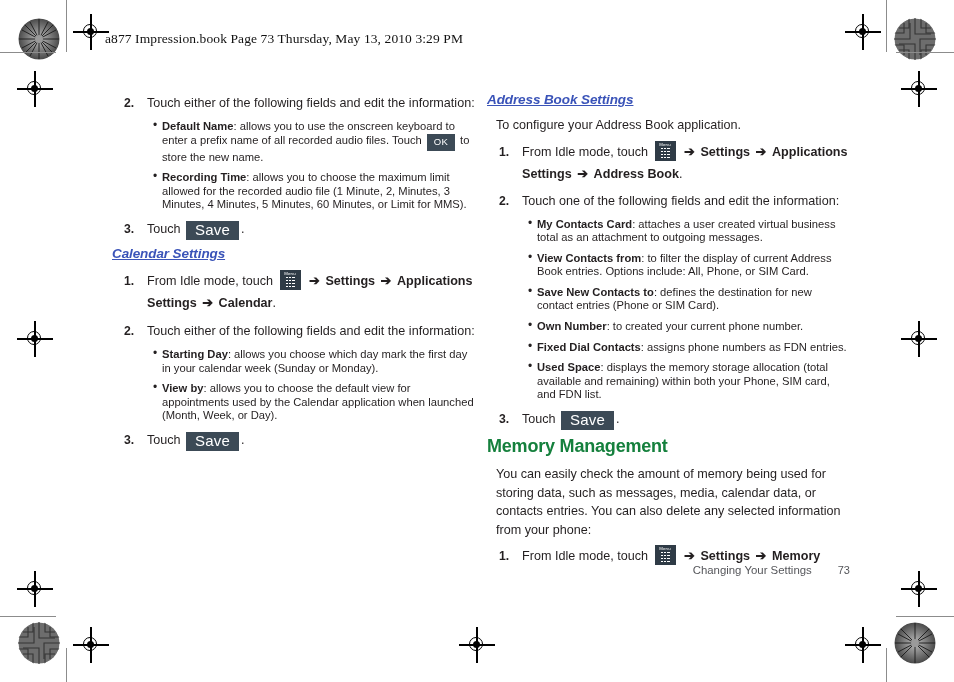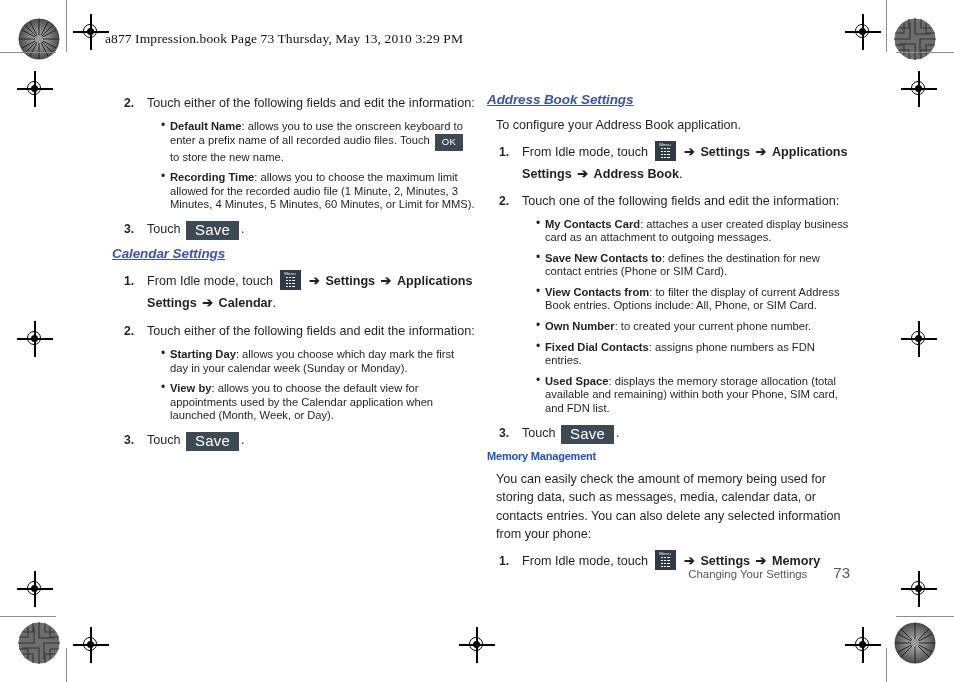--- a/index.html
+++ b/index.html
@@ -91,23 +91,23 @@
     margin: 0 0 9px 0;
     font-size: 13.5px;
     font-style: italic;
     font-weight: bold;
     color: #3a53b8;
     letter-spacing: -0.1px;
     text-decoration: underline;
   }
   h2.major {
     margin: 0 0 8px 0;
-    font-size: 11px;
+    font-size: 18px;
     font-weight: bold;
-    color: #1d4ed8;
+    color: #15803d;
     letter-spacing: -0.2px;
   }
 
   p.body {
     margin: 0 0 6px 0;
     padding-left: 9px;
     font-size: 12.6px;
     line-height: 18.5px;
     color: #231f20;
   }
@@ -133,21 +133,21 @@
   
   ul.bl {
     list-style: none;
     margin: 0 0 5px 0;
     padding: 0 0 0 46px;
   }
   ul.bl li {
     position: relative;
     font-size: 11.2px;
     line-height: 13.6px;
-    margin: 0 0 7px 12px;
+    margin: 0 0 7px 4px;
     color: #231f20;
   }
   ul.bl li:before {
     content: "\2022";
     position: absolute;
     left: -9px;
     top: -1px;
     font-size: 12px;
     color: #231f20;
   }
@@ -228,21 +228,21 @@
   .footer {
     position: absolute;
     left: 487px;
     top: 564px;
     width: 363px;
     font-size: 11.4px;
     color: #55565a;
     text-align: right;
   }
   .footer .chapter { margin-right: 26px; }
-  .footer .pgnum { font-size: 15px; color: #55565a; }
+  .footer .pgnum { font-size: 11px; color: #55565a; }
 </style>
 </head>
 <body>
 
 <div class="burst" style="left:18px; top:18px;">
   <svg width="42" height="42" viewBox="0 0 42 42">
     <defs>
       <radialGradient id="bg1" cx="50%" cy="50%" r="50%">
         <stop offset="0%" stop-color="#bdbdbd"></stop>
           <stop offset="100%" stop-color="#4a4a4a"></stop>
@@ -495,27 +495,27 @@
     <span class="bold">Address Book</span><span>.</span>
   </div>
 
   <div class="step tight">
     <span class="num">2.</span>
     <span>Touch one of the following fields and edit the information:</span>
   </div>
 
   <ul class="bl">
     <li>
-      <b>My Contacts Card</b><span>: attaches a user created display business card as an attachment to outgoing messages.</span>
+      <b>My Contacts Card</b><span>: attaches a user created virtual business total as an attachment to outgoing messages.</span>
+    </li>
+    <li>
+      <b>View Contacts from</b><span>: to filter the display of current Address Book entries. Options include: All, Phone, or SIM Card.</span>
     </li>
     <li>
       <b>Save New Contacts to</b><span>: defines the destination for new contact entries (Phone or SIM Card).</span>
-    </li>
-    <li>
-      <b>View Contacts from</b><span>: to filter the display of current Address Book entries. Options include: All, Phone, or SIM Card.</span>
     </li>
     <li>
       <b>Own Number</b><span>: to created your current phone number.</span>
     </li>
     <li>
       <b>Fixed Dial Contacts</b><span>: assigns phone numbers as FDN entries.</span>
     </li>
     <li>
       <b>Used Space</b><span>: displays the memory storage allocation (total available and remaining) within both your Phone, SIM card, and FDN list.</span>
     </li>

